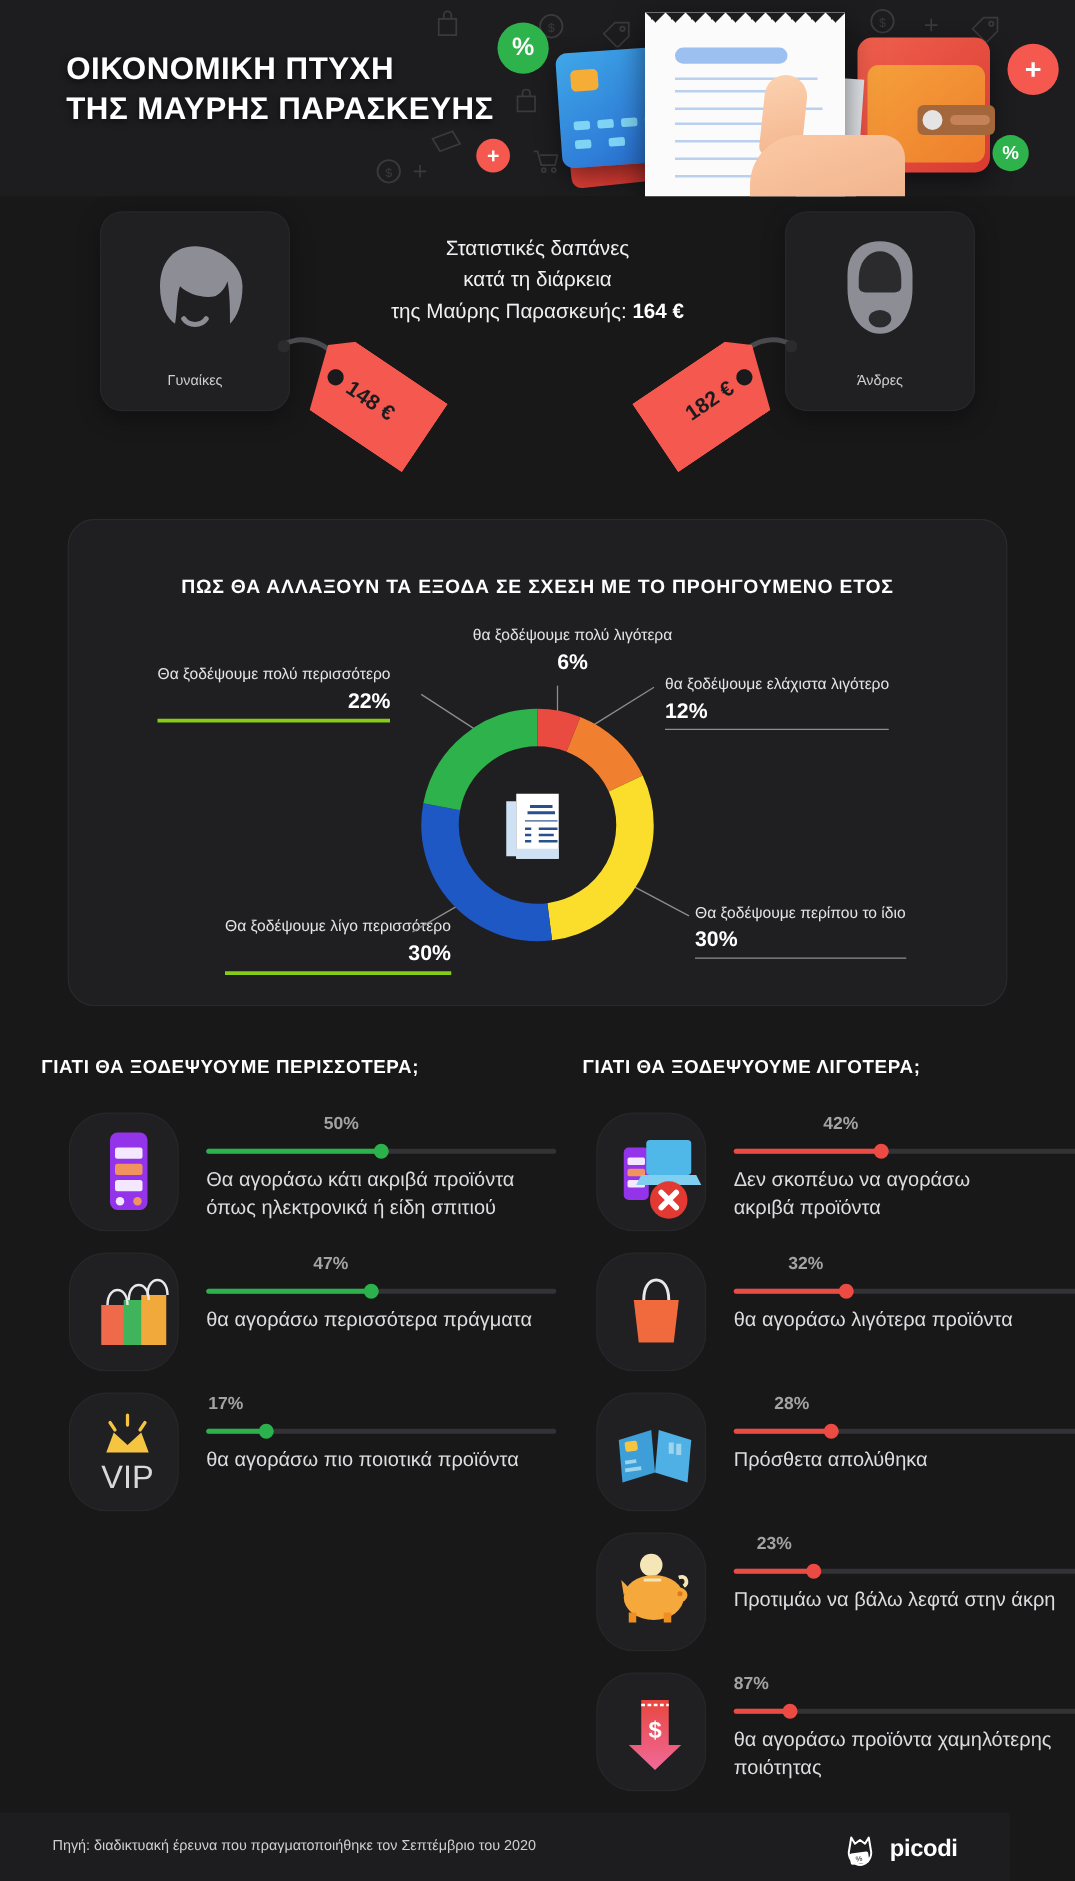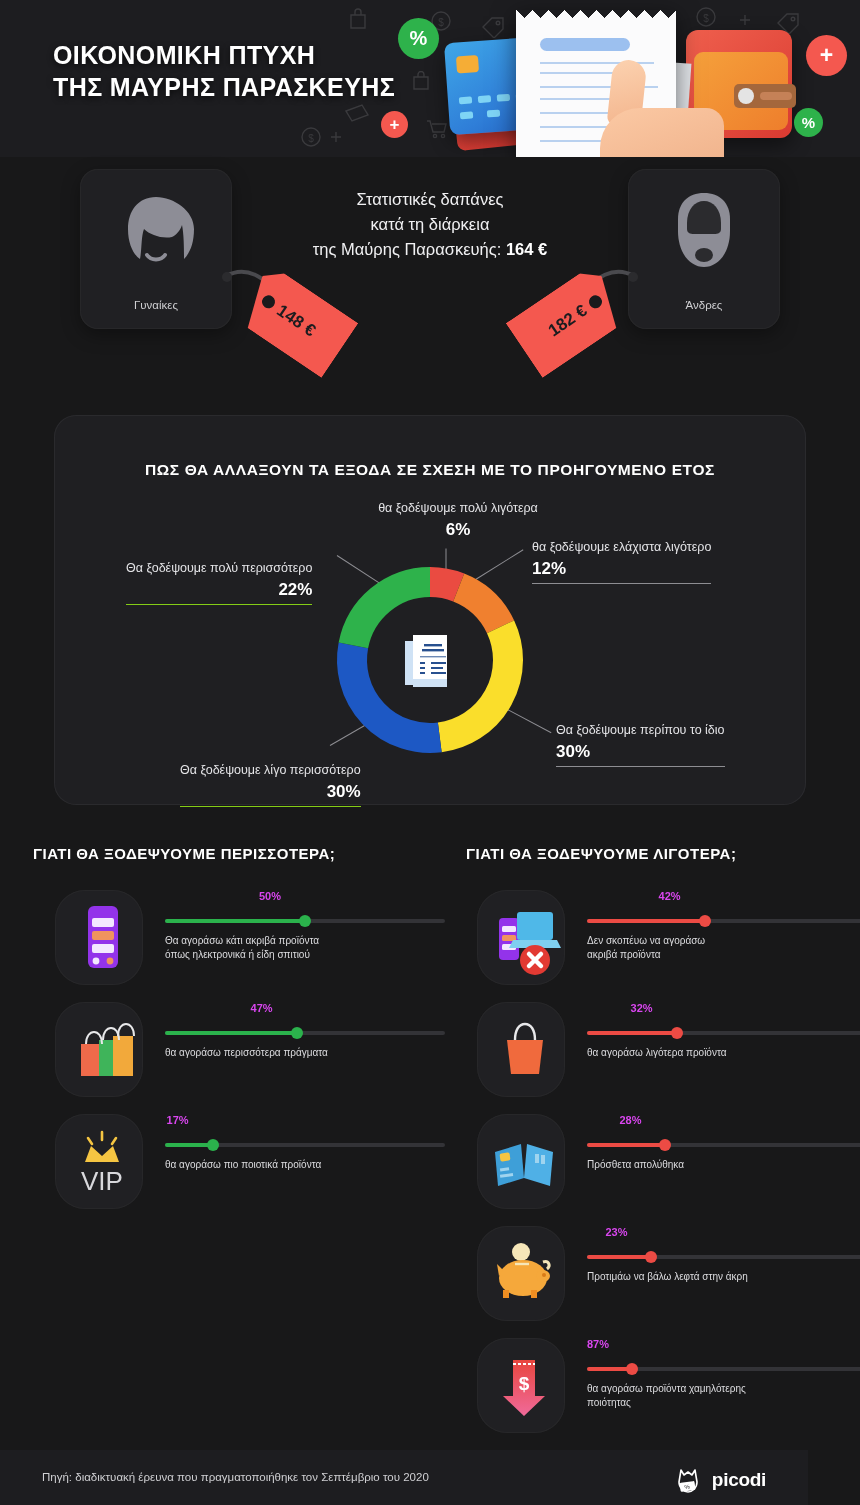--- a/index.html
+++ b/index.html
@@ -181,21 +181,21 @@
     box-shadow:inset 0 0 0 1px #2a2a2d;
   }
   .donut-title {
     position:absolute; left:0; right:0; top:46px;
     text-align:center; font-size:15.5px; font-weight:bold;
     letter-spacing:0.6px;
   }
   .donut-wrap { position:absolute; left:330px; top:555px; width:200px; height:210px; }
   .lbl { position:absolute; font-size:12.5px; color:#e4e4e7; line-height:1.3; }
   .lbl .pct { font-size:17px; font-weight:bold; color:#fff; display:block; margin-top:3px; }
-  .lbl.u-left  { border-bottom:1px solid #84cc16; padding-bottom:3px;margin-top:29px; }
+  .lbl.u-left  { border-bottom:3px solid #84cc16; padding-bottom:3px; }
   .lbl.u-right { border-bottom:1px solid #8d8d92; padding-bottom:3px; }
   .leader { position:absolute; background:#8d8d92; height:1px; transform-origin:left center; }
 
   .center-receipt {
     position:absolute; left:50%; top:50%;
     transform:translate(-50%,-50%);
     width:78px; height:78px;
   }
 
   
@@ -204,33 +204,33 @@
     letter-spacing:0.5px; color:#ffffff;
   }
   .reason { position:absolute; }
   .reason .tile {
     position:absolute; left:0; top:0;
     width:88px; height:95px; border-radius:30px;
     background:#202023;
     box-shadow:inset 0 0 0 1px #272729;
   }
   .reason .body { position:absolute; left:110px; top:0; width:280px; }
-  .reason .pct { font-size:11px; font-weight:bold; color:#d946ef; position:absolute; top:0; }
+  .reason .pct { font-size:14px; font-weight:bold; color:#a3a3a3; position:absolute; top:0; }
   .bar-track {
     position:absolute; top:29px; left:0; width:100%; height:4px;
     border-radius:2px; background:#333337;
   }
   .bar-fill { position:absolute; left:0; top:0; height:4px; border-radius:2px; }
   .bar-knob {
     position:absolute; top:-4px; width:12px; height:12px;
     border-radius:50%; transform:translateX(-6px);
   }
   .reason .desc {
     position:absolute; top:44px; left:0; width:270px;
-    font-size:10px; line-height:1.36; color:#dddde0;
+    font-size:16px; line-height:1.36; color:#dddde0;
     white-space:pre-line;
   }
 
   
   .footer {
     position:absolute; left:0; bottom:0;
     width:808px; height:55px;
     background:#1d1d20;
   }
   .footer-src {

